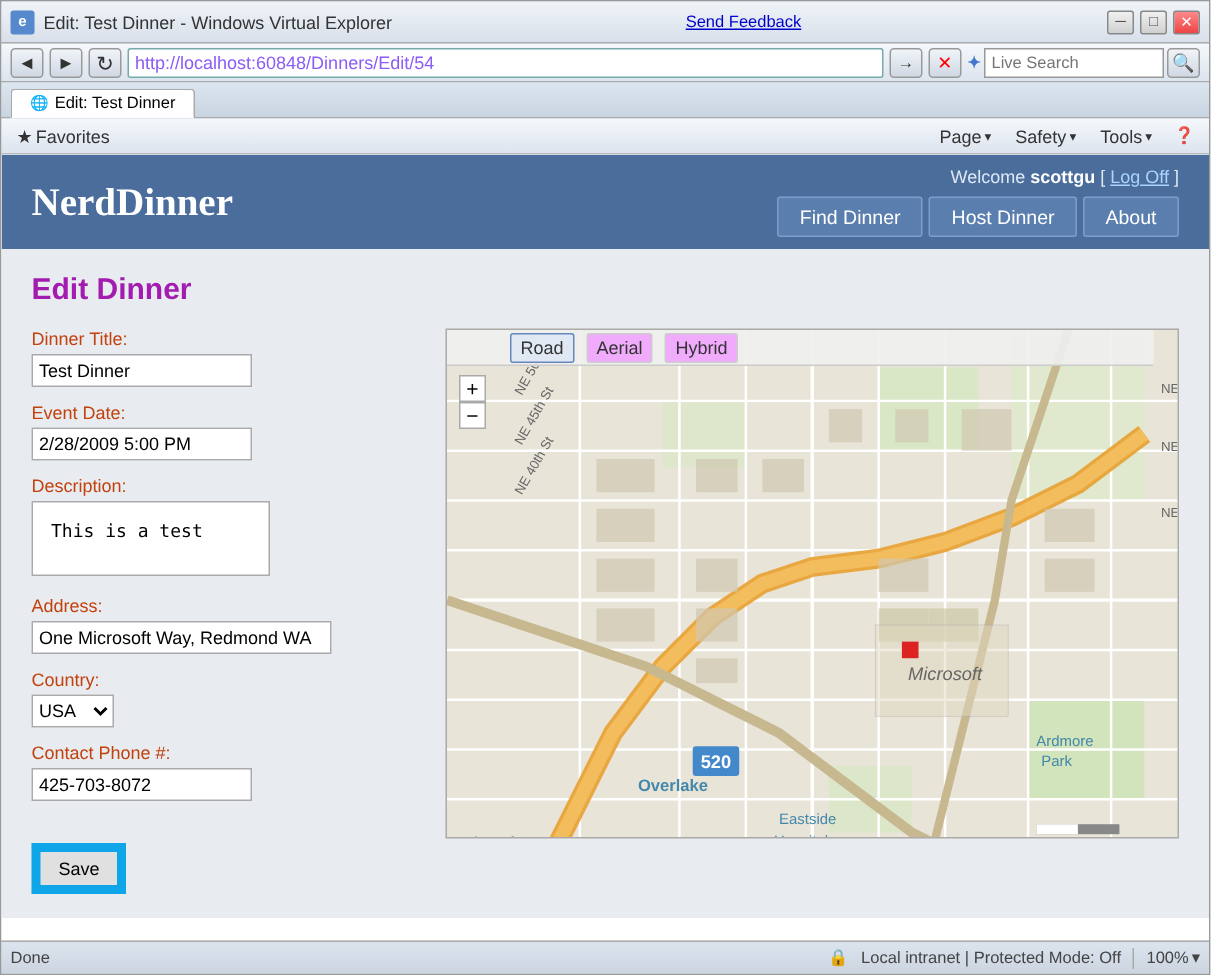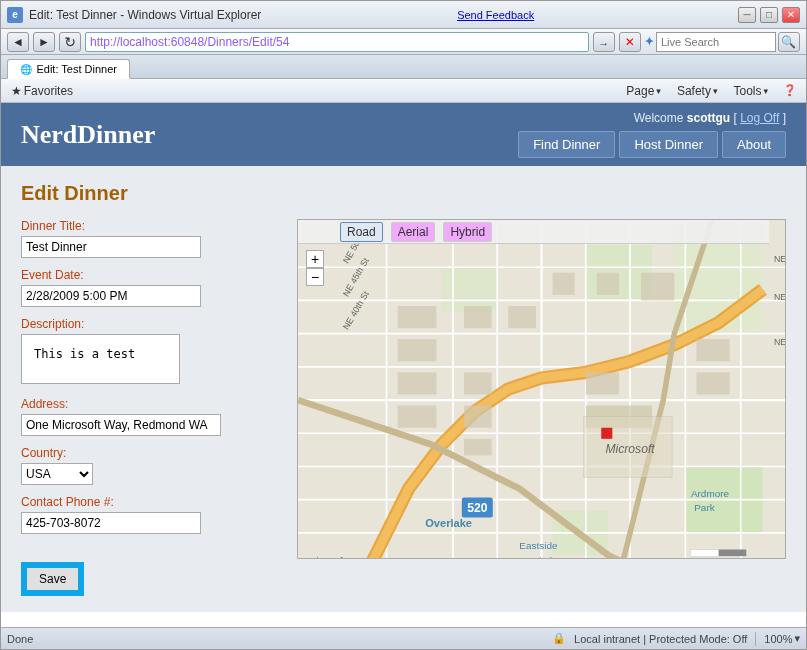--- a/index.html
+++ b/index.html
@@ -38,31 +38,31 @@
     .ie-page { background: white; flex: 1; overflow: hidden; }
 
     
     .app-header { background: #4a6d9c; padding: 8px 20px; display: flex; justify-content: space-between; align-items: center; }
     .app-title { font-size: 26px; font-weight: bold; color: white; font-family: Georgia, serif; }
     .app-header-right { display: flex; flex-direction: column; align-items: flex-end; gap: 6px; }
     .nav-buttons { display: flex; gap: 4px; }
     .nav-btn-app { background: #5a7fae; color: white; border: 1px solid #7a9fce; padding: 5px 14px; font-size: 13px; cursor: pointer; border-radius: 2px; }
 
     .app-body { background: #e8ecf0; padding: 16px 20px; flex: 1; overflow: hidden; }
-    .page-title { font-size: 20px; font-weight: bold; color: #a16207; margin-bottom: 14px; }
+    .page-title { font-size: 20px; font-weight: bold; color: #a21caf; margin-bottom: 14px; }
 
     .edit-layout { display: flex; gap: 16px; }
     .form-panel { flex: 0 0 260px; }
     .map-panel { flex: 1; }
 
     .form-group { margin-bottom: 10px; }
     .form-label { font-size: 12px; color: #c2410c; margin-bottom: 3px; display: block; }
-    .form-input { width: 180px; height: 22px; border: 1px solid #aaa; padding: 0 4px; font-size: 12px; background: white; }
+    .form-input { width: 147px; height: 22px; border: 1px solid #aaa; padding: 0 4px; font-size: 12px; background: white; }
     .form-textarea { width: 159px; height: 50px; border: 1px solid #aaa; padding: 12px; font-size: 12px; background: white; resize: none; }
-    .form-select { width: 72px; height: 22px; border: 1px solid #aaa; font-size: 12px; background: white; }
+    .form-select { width: 55px; height: 22px; border: 1px solid #aaa; font-size: 12px; background: white; }
 
     .save-btn { background: #e0e0e0; border: 6px solid #0ea5e9; padding: 4px 12px; font-size: 12px; cursor: pointer; margin-top: 18px; }
 
     
     .map-container { border: 1px solid #aaa; width: 100%; height: 340px; position: relative; background: #e8e4d8; overflow: hidden; }
     .map-toolbar { position: absolute; top: 0; left: 0; right: 16px; height: 24px; background: rgba(240,240,240,0.9); border-bottom: 1px solid #ccc; display: flex; align-items: center; padding: 0 8px; gap: 8px; z-index: 10; }
     .map-zoom { display: flex; flex-direction: column; align-items: center; position: absolute; left: 8px; top: 30px; z-index: 10; }
     .map-zoom-btn { width: 18px; height: 18px; background: white; border: 1px solid #aaa; display: flex; align-items: center; justify-content: center; font-size: 14px; cursor: pointer; line-height: 1; }
     .map-type-btn { font-size: 12px; color: #333; cursor: pointer; padding: 2px 6px; background: #f0abfc; border: 1px solid #ccc; border-radius: 2px; }
     .map-type-btn.active { background: #e0e8f4; border-color: #6688bb; }

